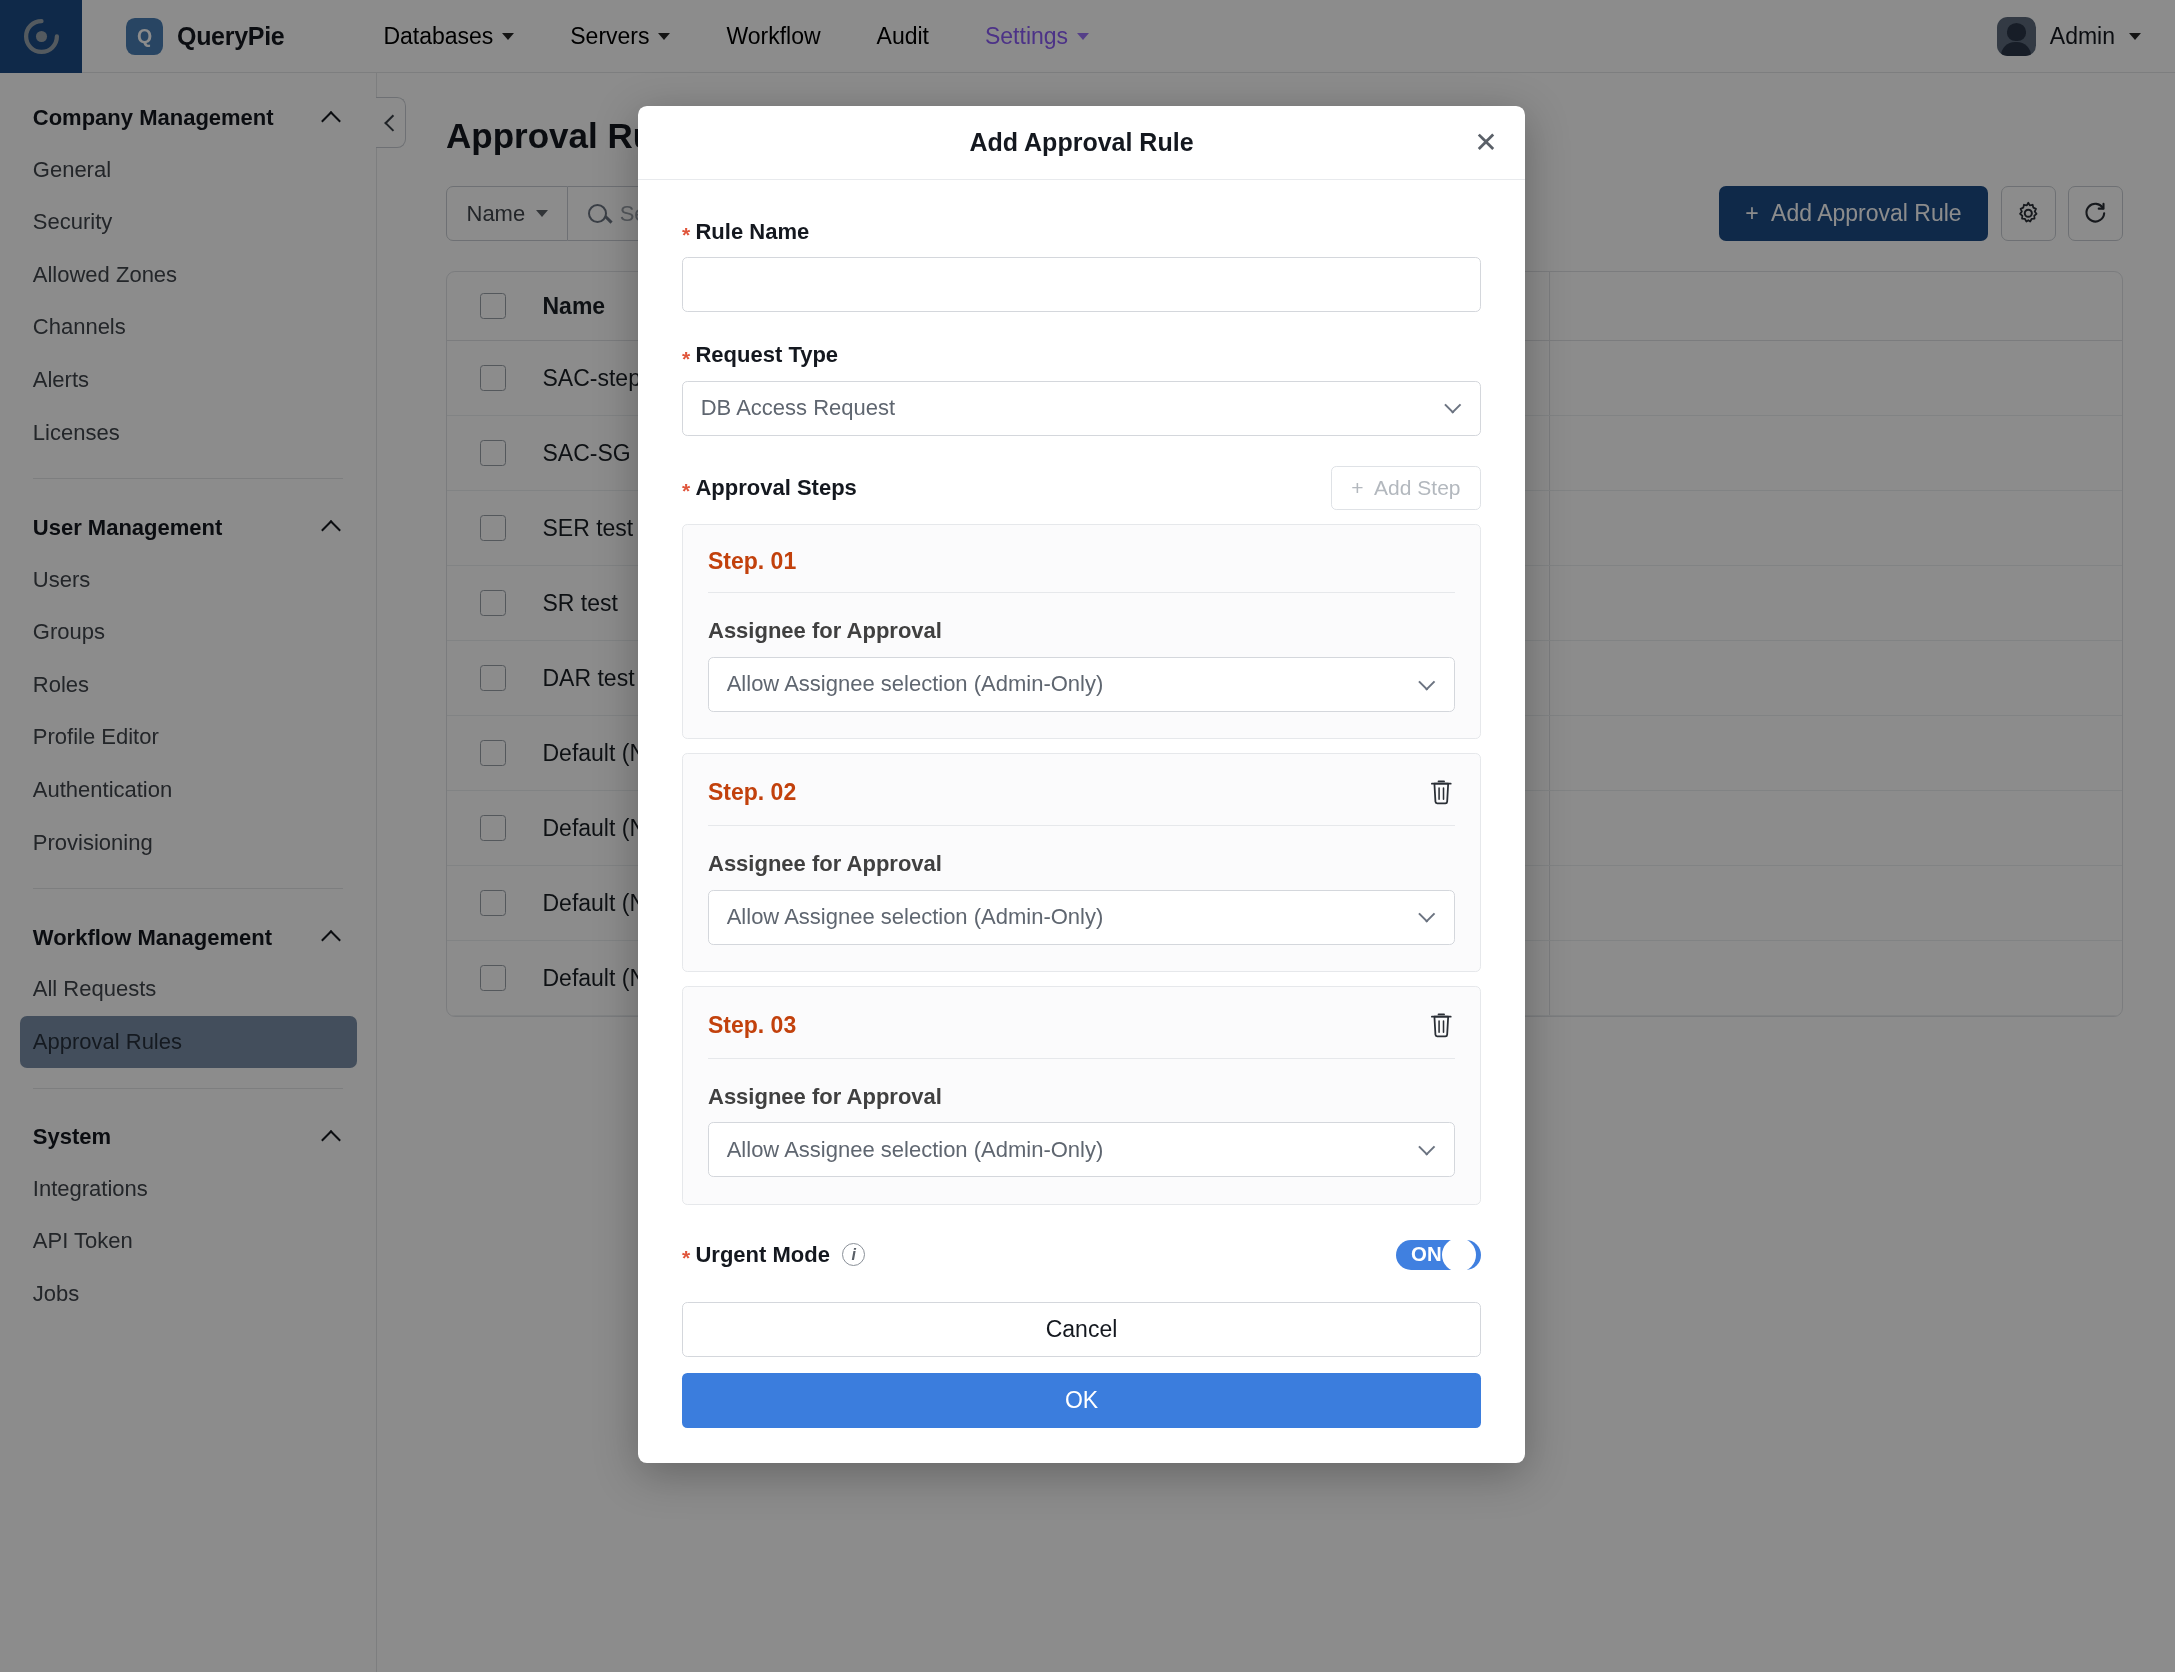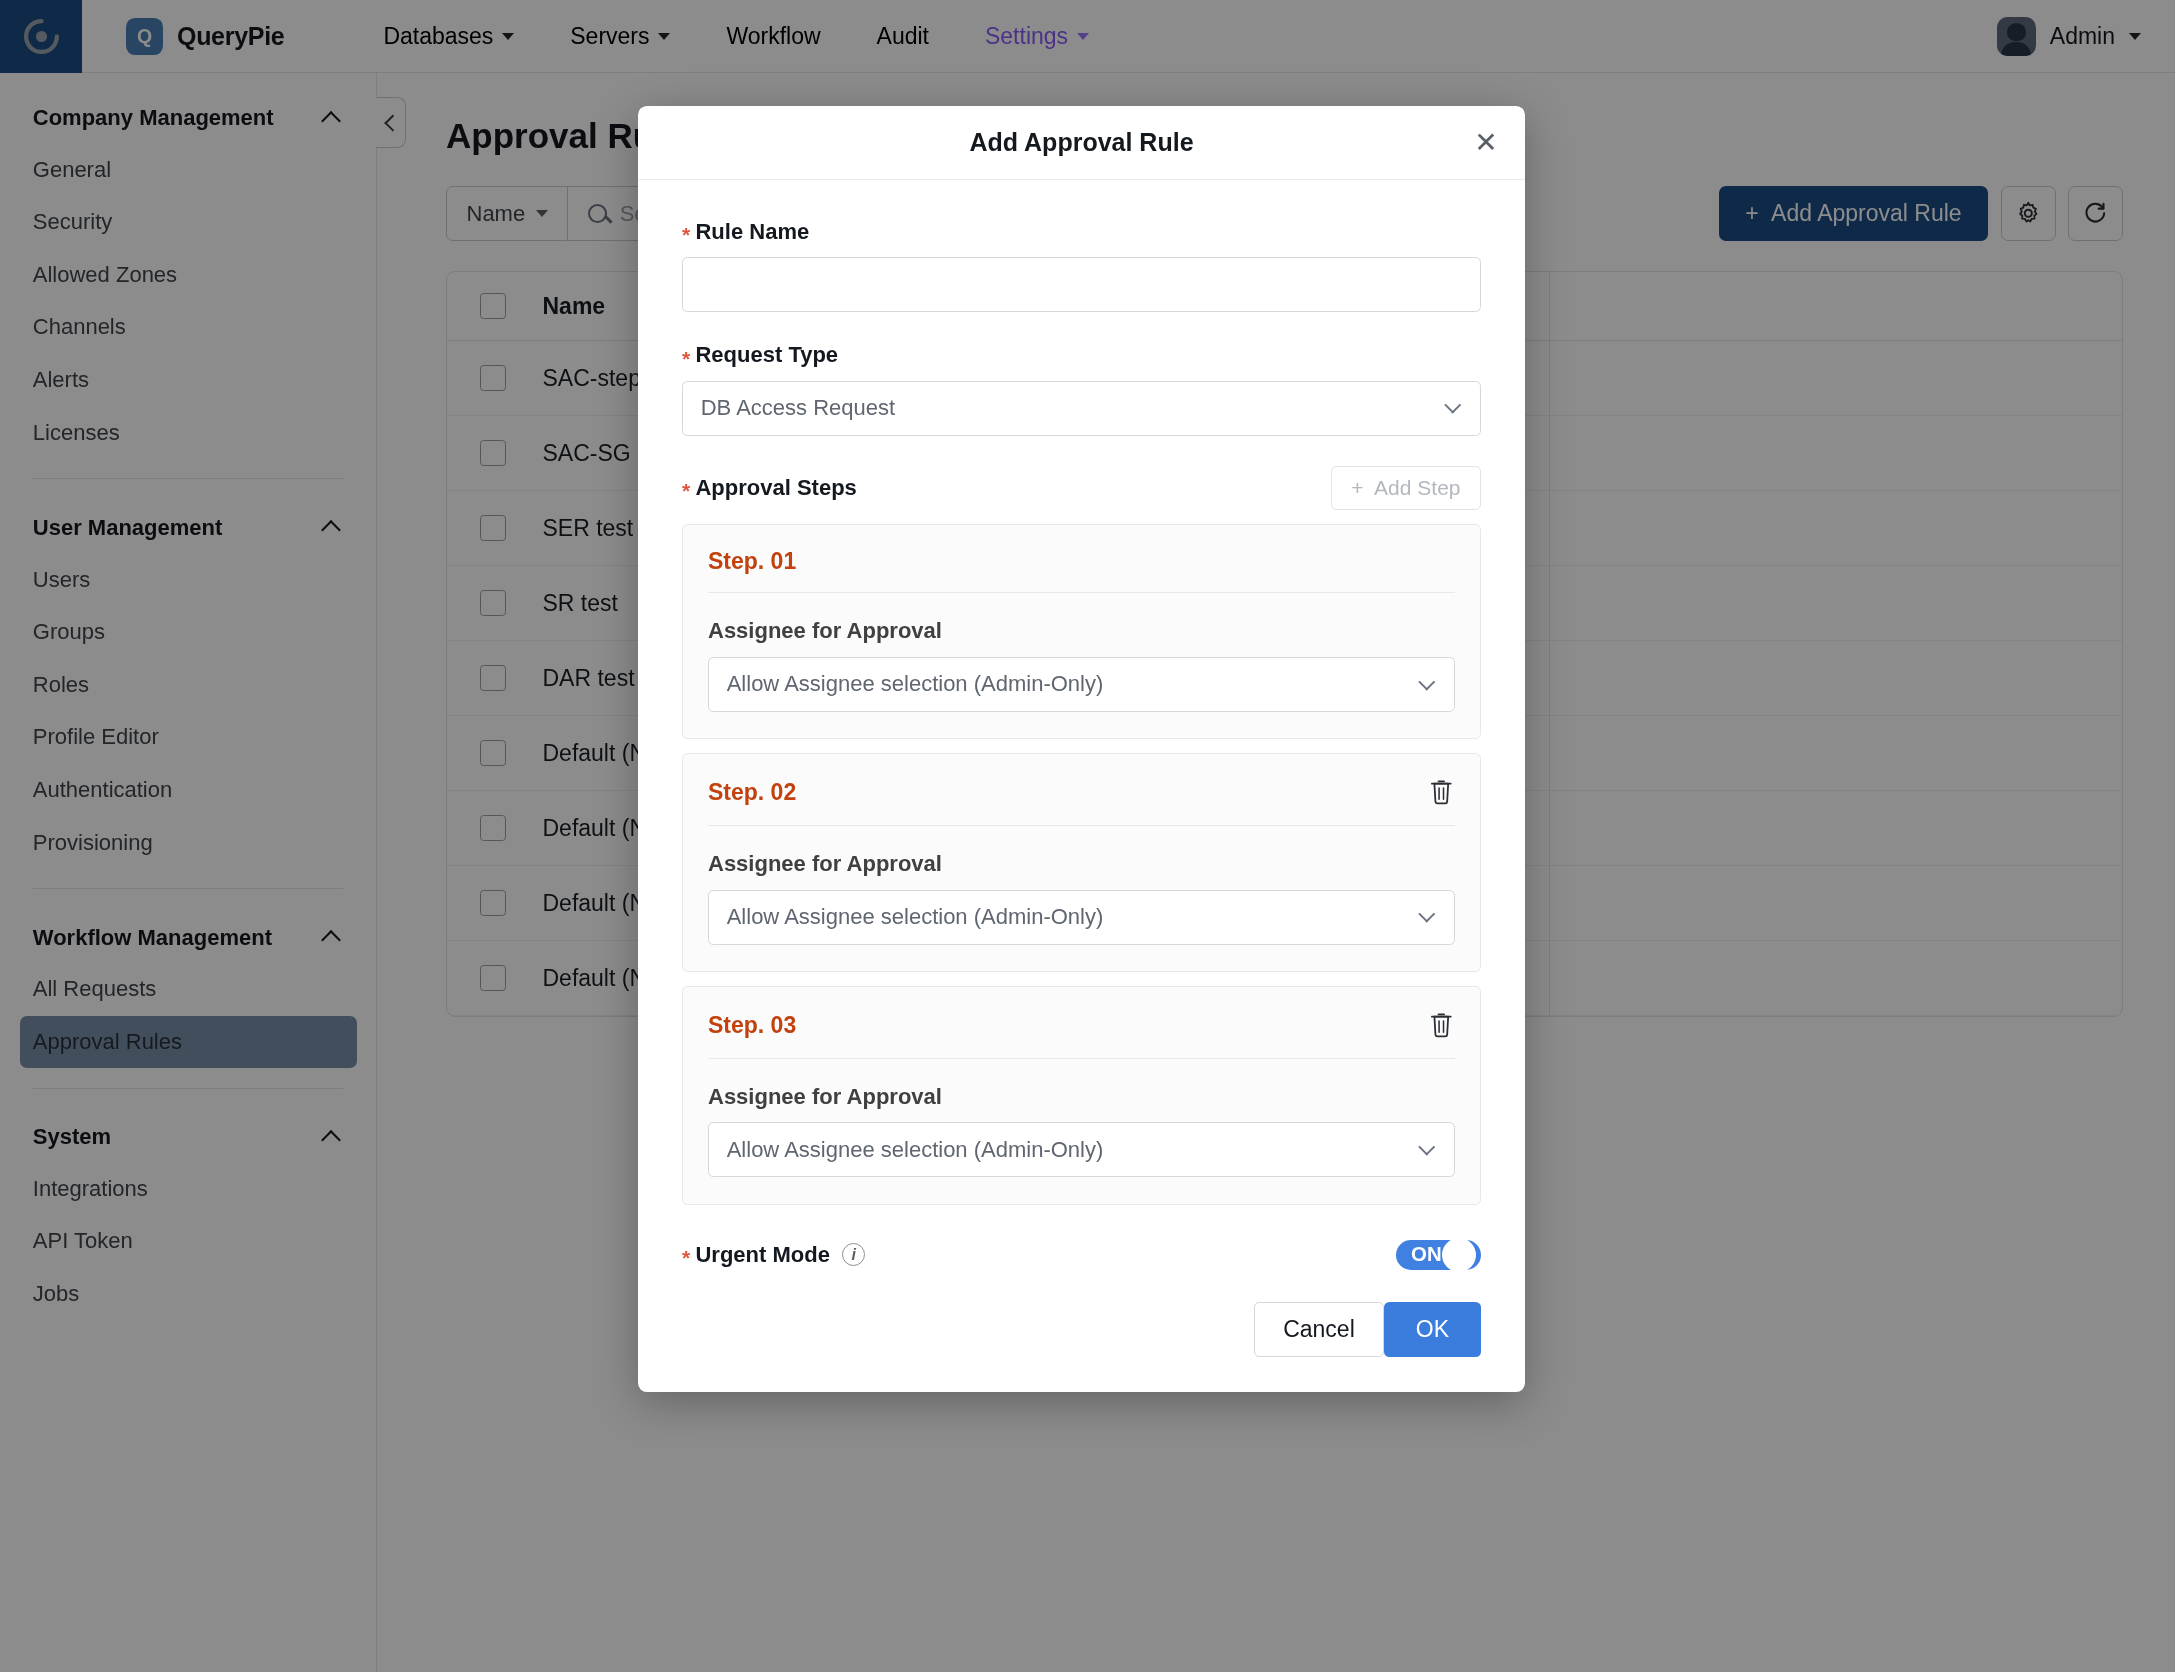--- a/index.html
+++ b/index.html
@@ -223,22 +223,23 @@
     margin-left: 7px;
   }
   .toggle {
     width: 85px; height: 30px; border-radius: 21px; background: #4080e0;
     display: flex; align-items: center; justify-content: flex-end;
     padding: 0 5.3px; cursor: pointer;
   }
   .toggle-label { color: #fff; font-size: 20.4px; font-weight: bold; margin-left: 5.3px; }
   .knob { width: 34px; height: 34px; border-radius: 50%; background: #fff; }
   .modal-foot {
-    display: flex; justify-content: flex-end; 
+    display: flex; justify-content: flex-end; gap: 16px;
     padding: 23px 44px 35px 44px;
+    flex-direction: column;
   }
   .btn-cancel {
     height: 55px; padding: 0 28px; border: 0.9px solid #d4d7dc; border-radius: 5.3px;
     background: #fff; font-size: 23px; color: #14181f; cursor: pointer;
     font-family: "Liberation Sans", sans-serif;
   }
   .btn-ok {
     height: 55px; padding: 0 32px; border: none; border-radius: 5.3px;
     background: #3b7ddd; font-size: 23px; color: #fff; cursor: pointer;
     font-family: "Liberation Sans", sans-serif;

